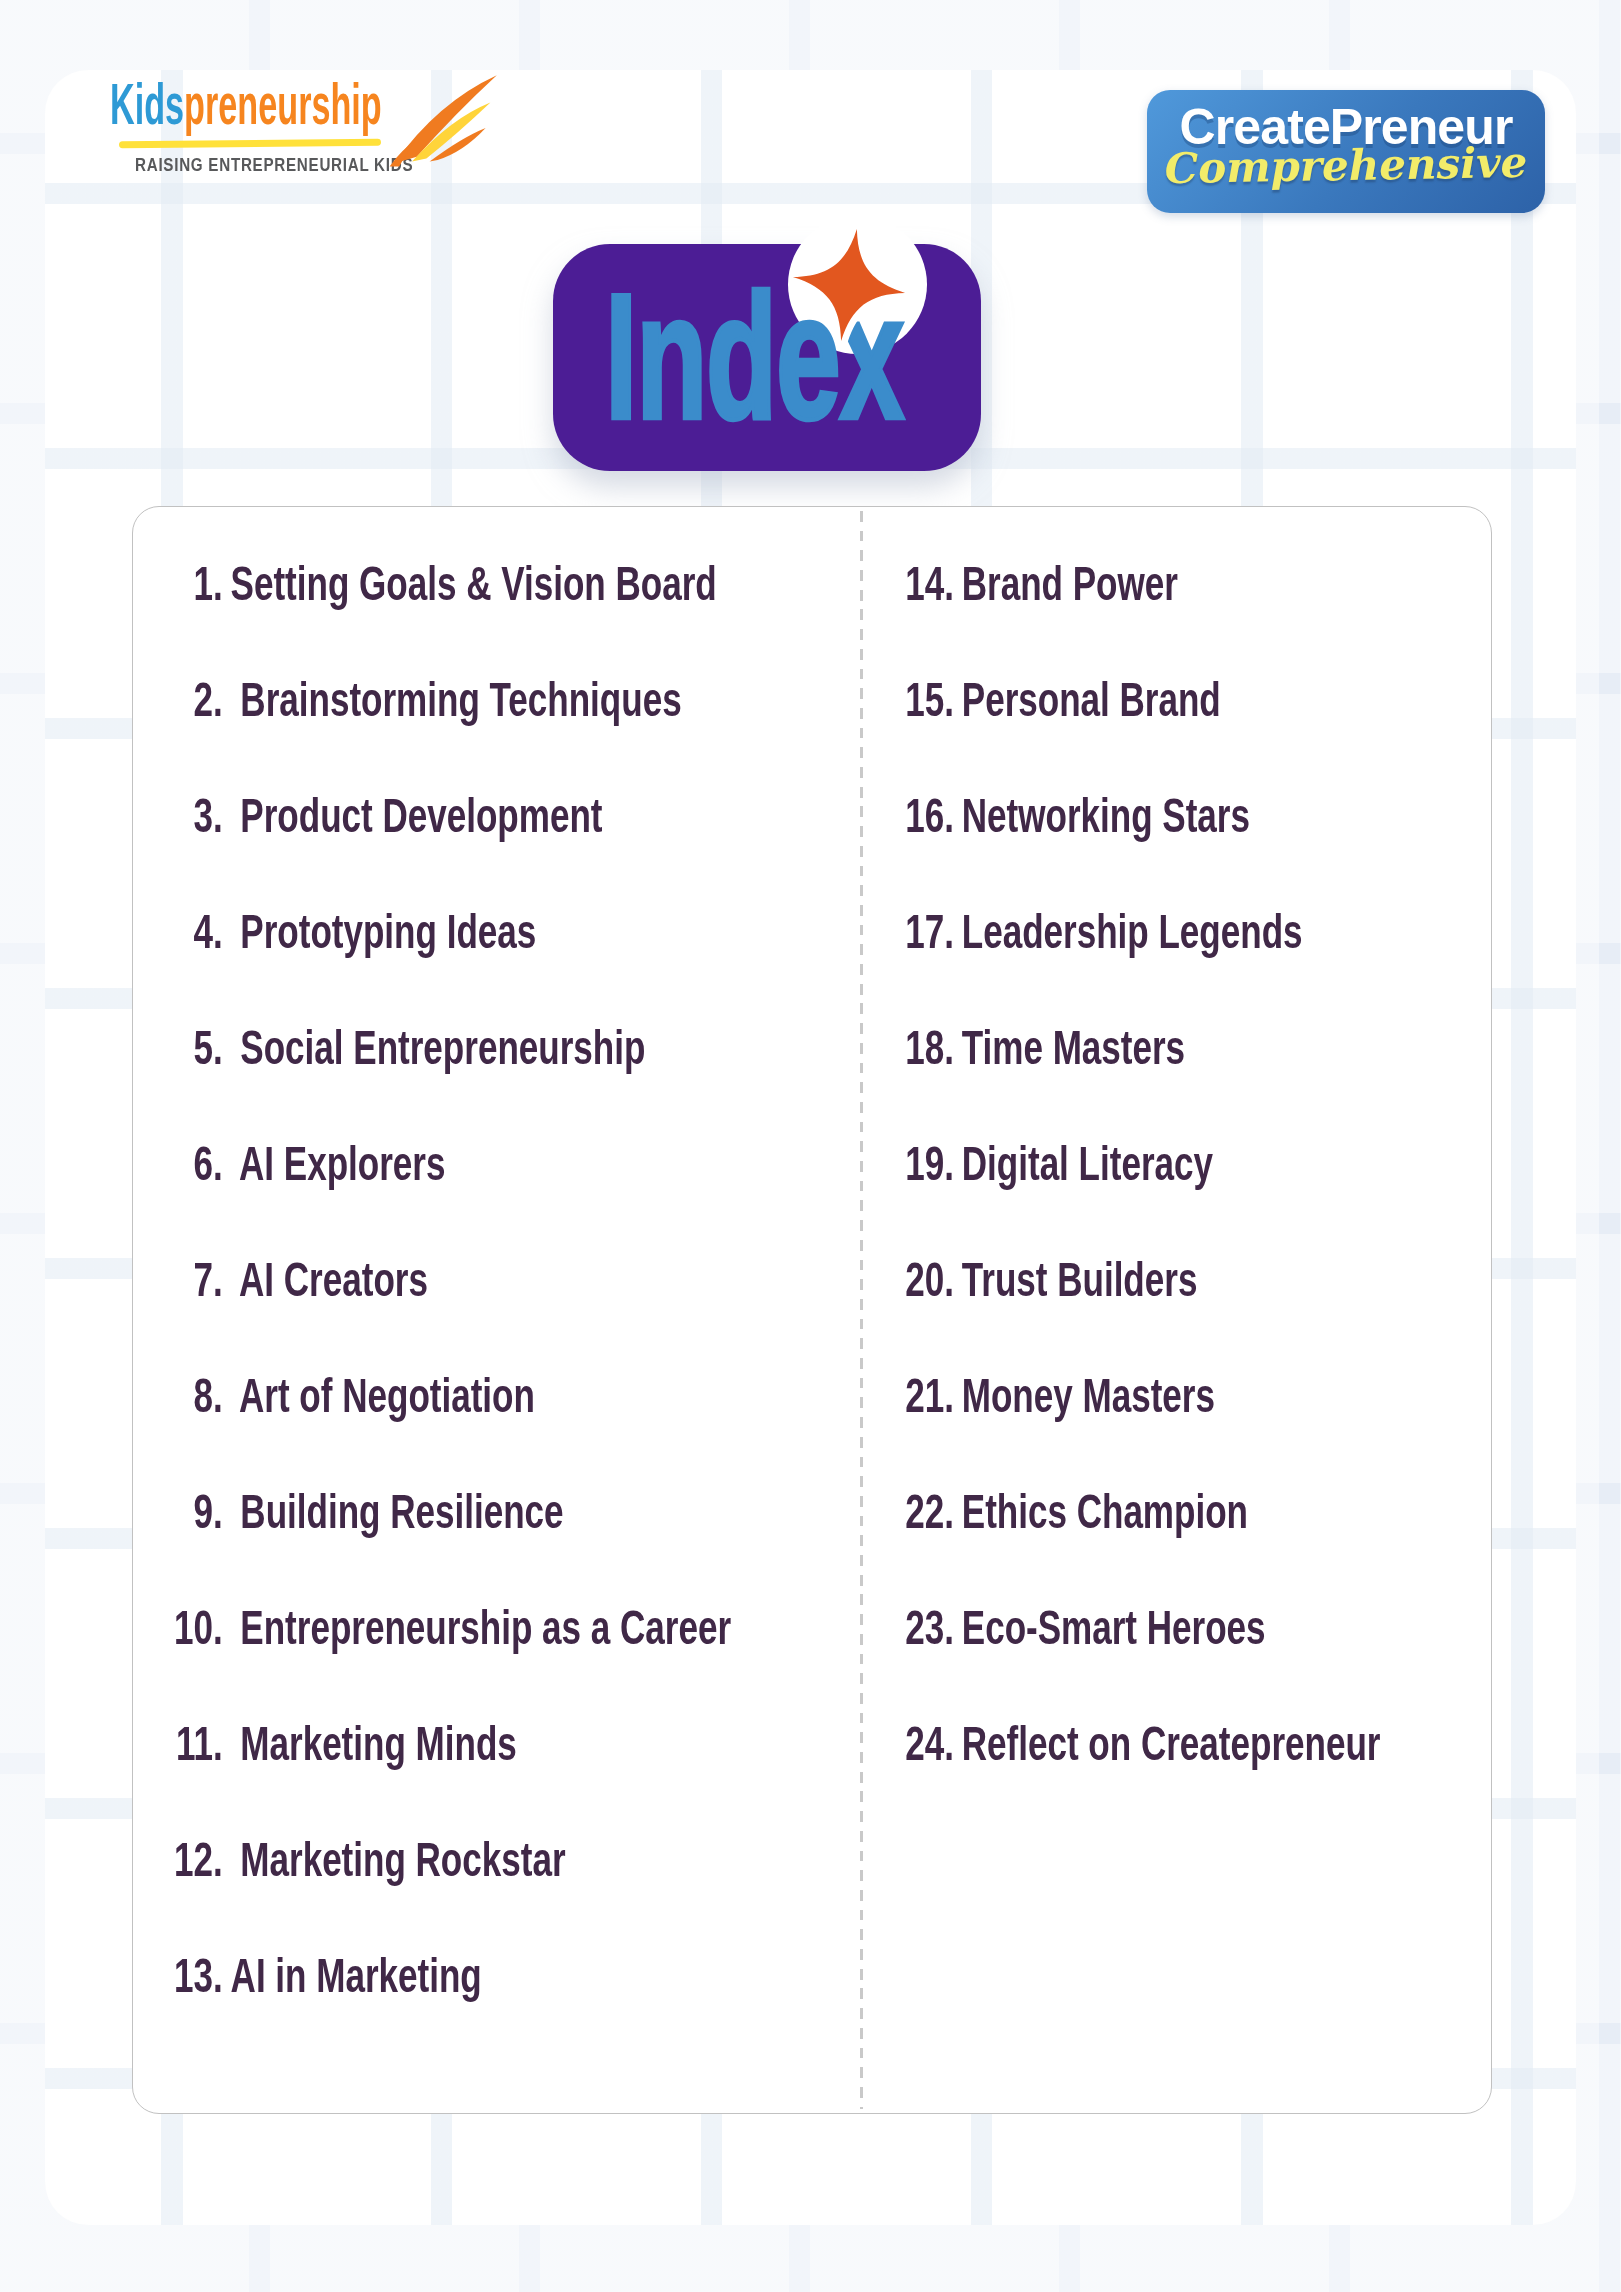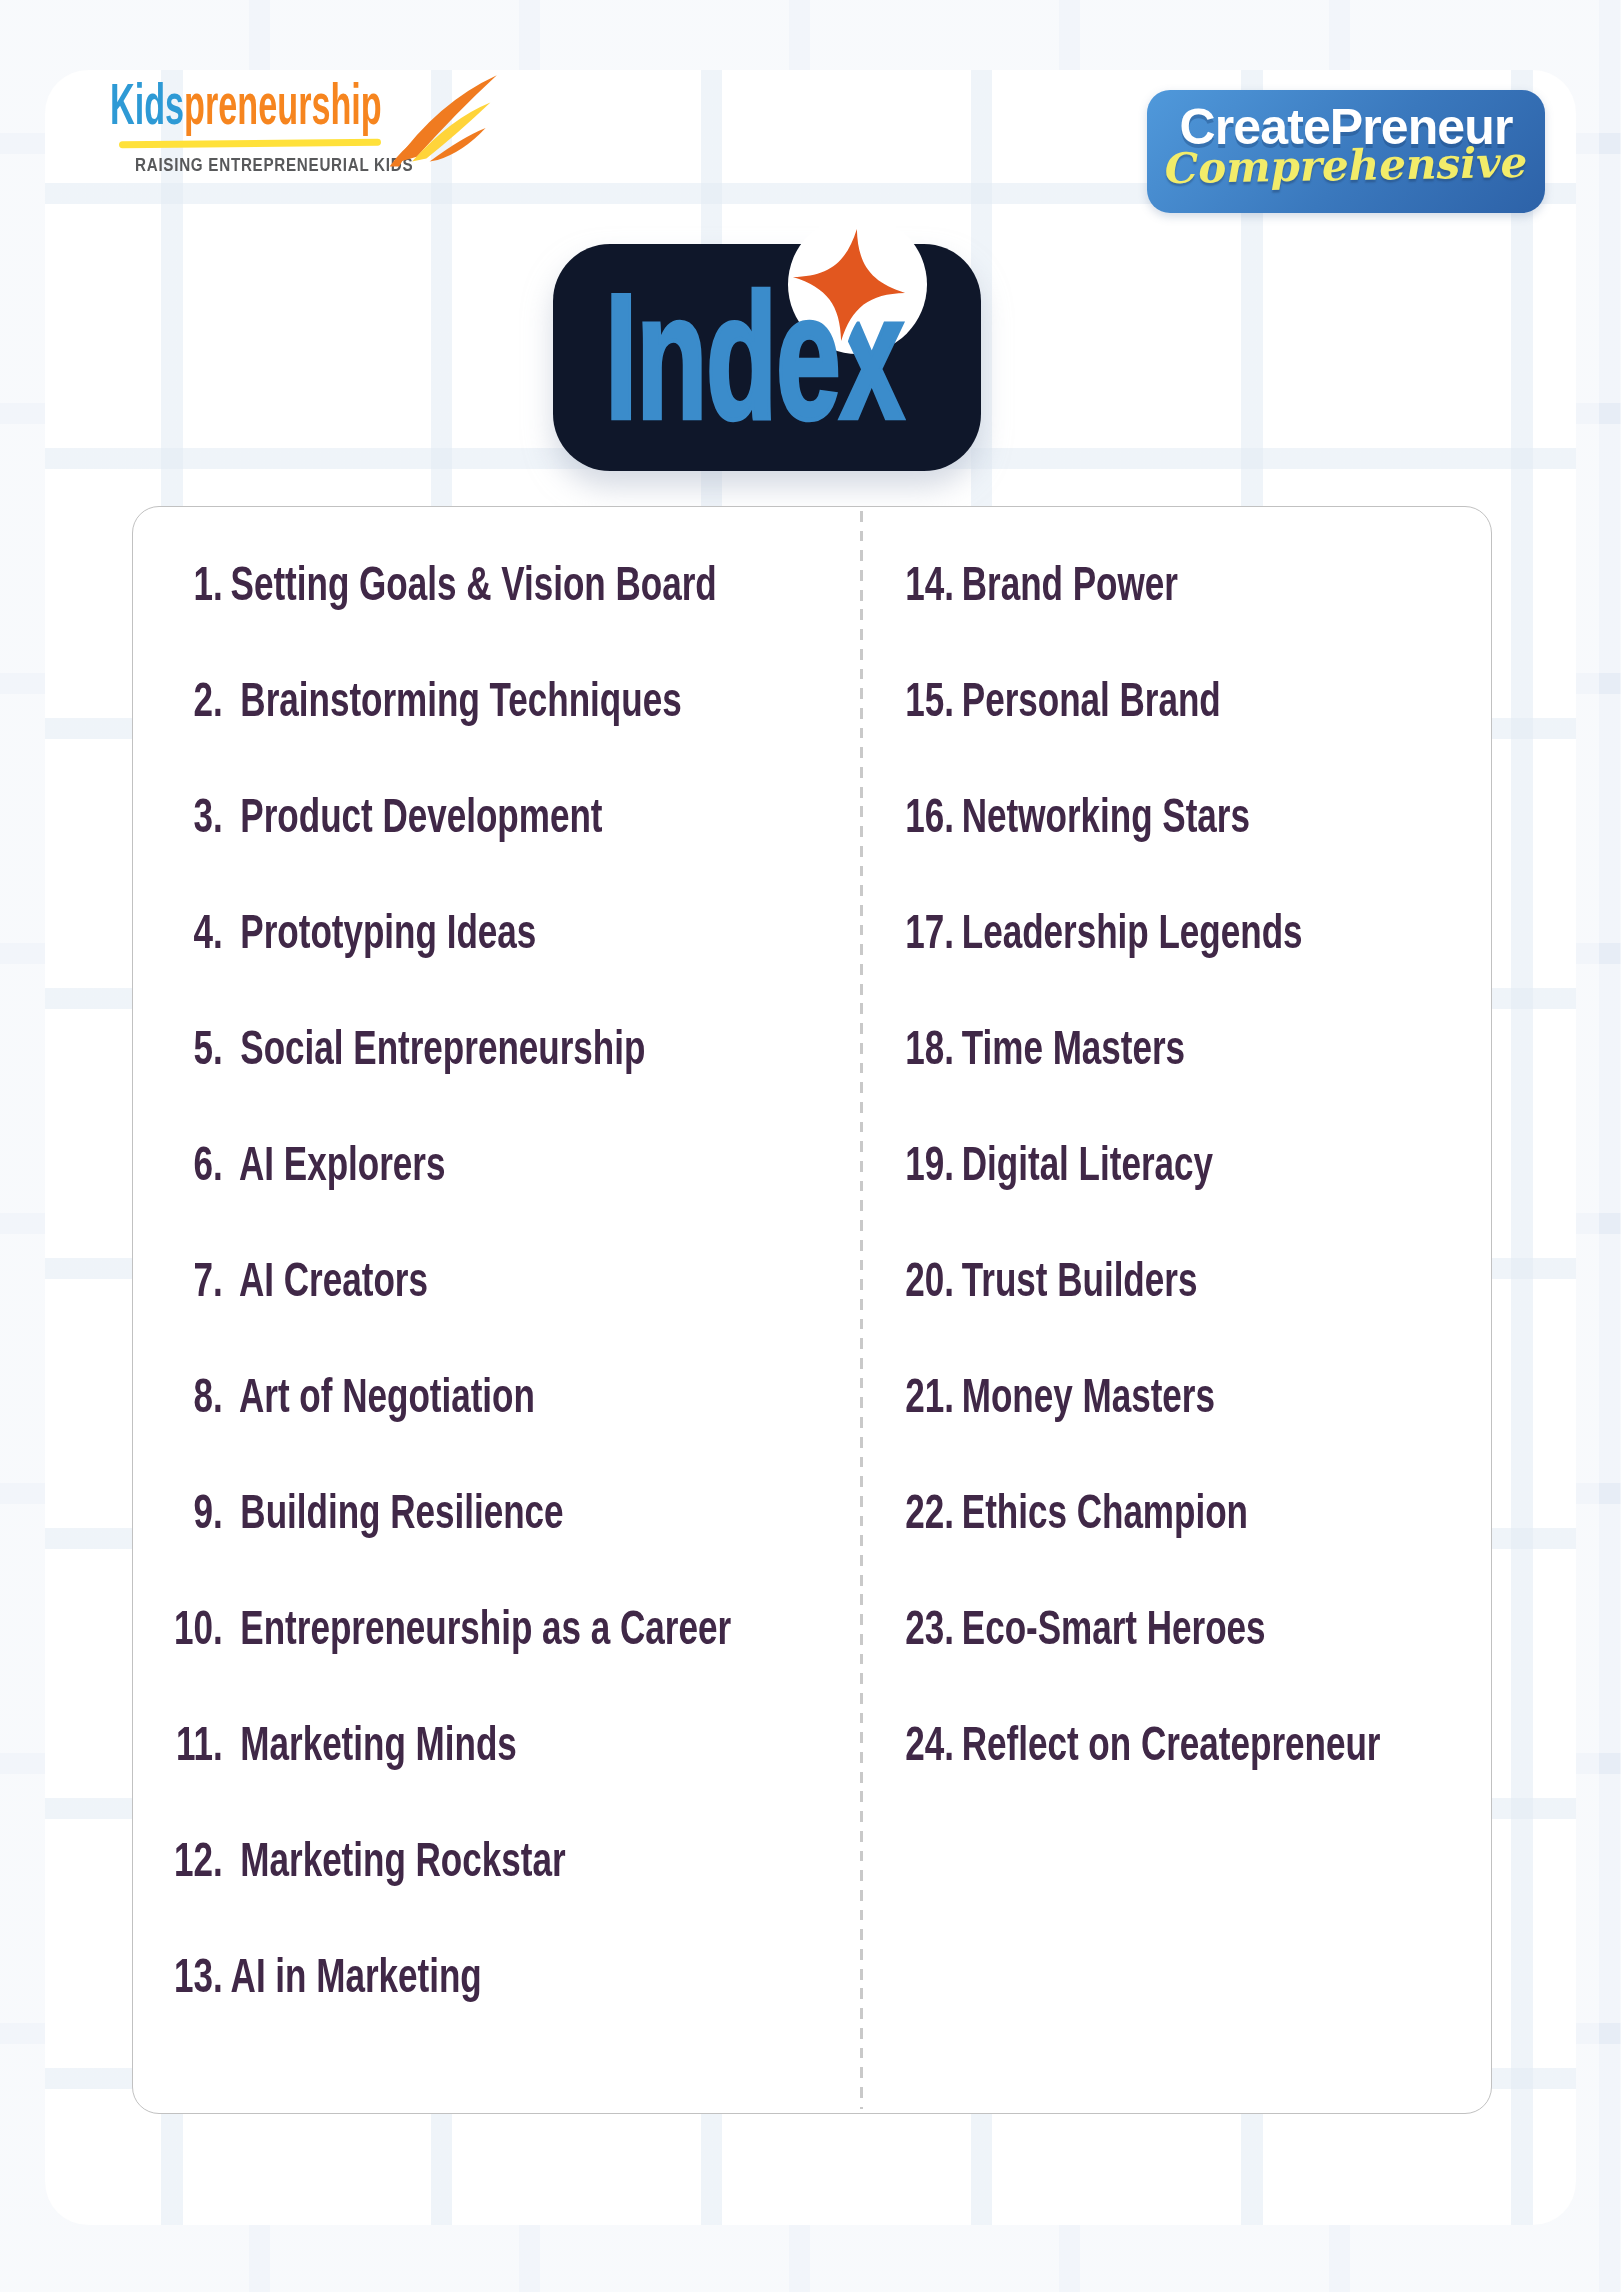--- a/index.html
+++ b/index.html
@@ -45,21 +45,21 @@
   }
   .badge-subtitle{
     margin-top:-10.7px;font-family:"DejaVu Serif", serif;font-style:italic;font-weight:bold;
     font-size:42px;line-height:47px;transform:rotate(-1deg);
     text-shadow:0 2.7px 1.8px rgba(30,60,100,.4);
   }
 
   
   .sticker{
     position:absolute;left:553px;top:244px;width:428px;height:227px;border-radius:57px;
-    background:#0f172a;box-shadow:0 16px 29px rgba(178,188,204,.55);
+    background:#4c1d95;box-shadow:0 16px 29px rgba(178,188,204,.55);
   }
   .sticker-bump{position:absolute;left:235px;top:-29px;width:139px;height:139px;border-radius:50%;background:#ffffff;}
   .index-title{
     position:absolute;left:52px;top:23px;width:502px;font-size:179px;line-height:179px;font-weight:bold;
     letter-spacing:-1.8px;transform:scaleX(0.65);transform-origin:0 0;white-space:nowrap;
     -webkit-text-stroke:4.5px currentColor;
   }
   .sparkle{position:absolute;left:790px;top:224px;width:118px;height:122px;transform:rotate(8deg);}
 
   

